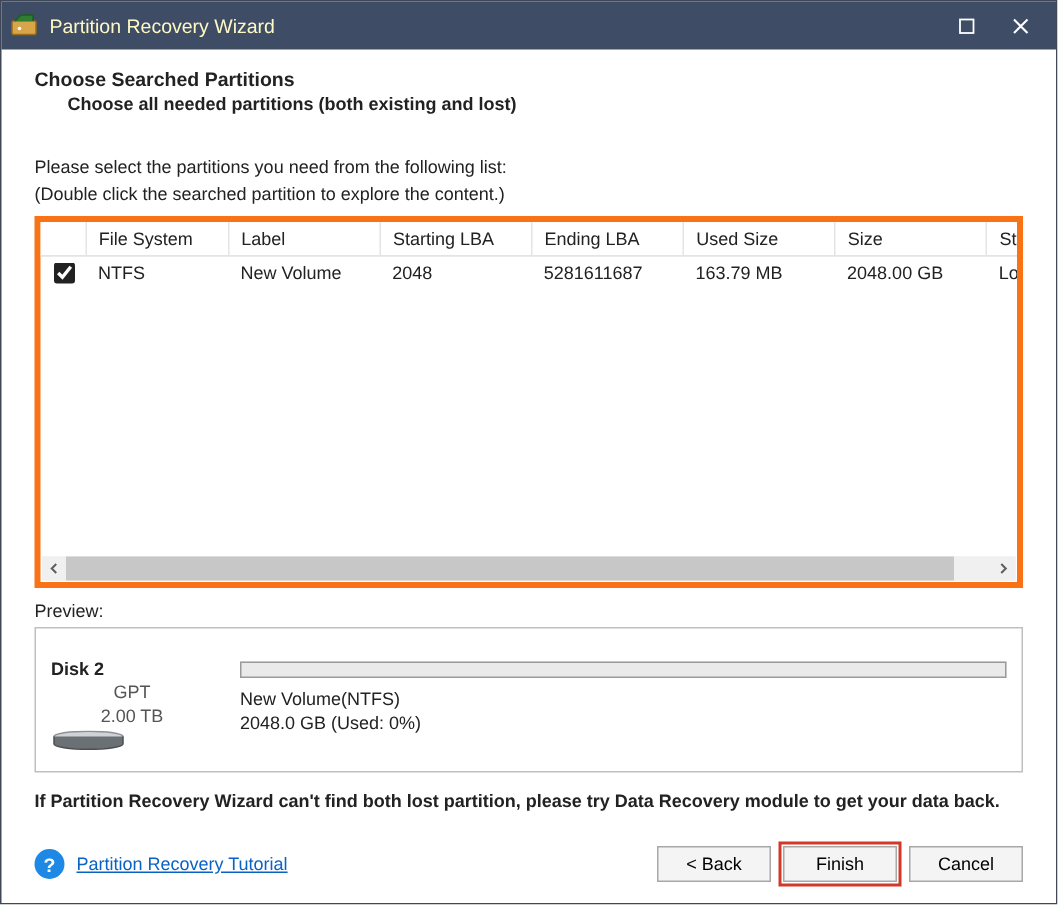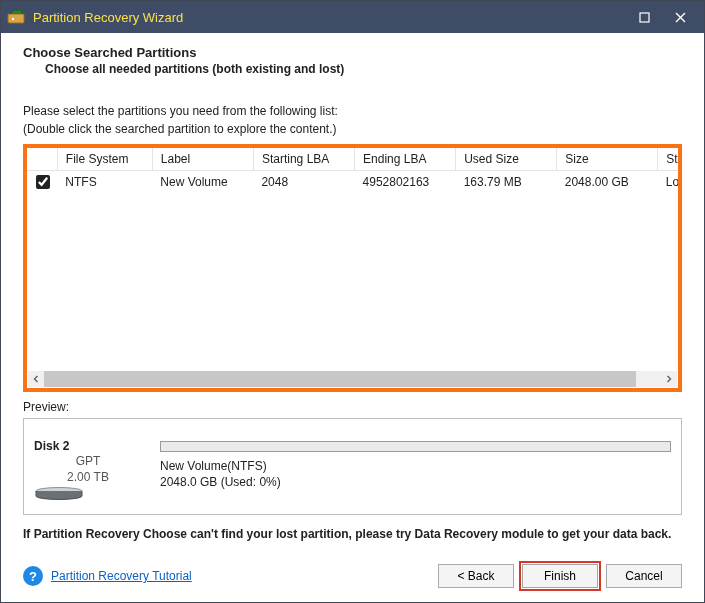--- a/index.html
+++ b/index.html
@@ -1,19 +1,19 @@
 <!DOCTYPE html>
 <html><head>
 <meta charset="utf-8">
 <style>
   * { box-sizing: border-box; font-family: "Segoe UI", Tahoma, sans-serif; }
   html, body { margin:0; padding:0; }
   body { background:#fff; }
   .window { width:705px; height:603px; border:1px solid #404858; background:#fff; display:flex; flex-direction:column; position:relative;}
-  .titlebar { height:32px; background:#3f4c66; color:#fde047; display:flex; align-items:center; padding:0 6px; font-size:13px; }
+  .titlebar { height:32px; background:#3f4c66; color:#fef9c3; display:flex; align-items:center; padding:0 6px; font-size:13px; }
   .titlebar .appicon { width:18px; height:18px; margin-right:8px; display:flex; align-items:center; justify-content:center;}
   .titlebar .spacer { flex:1; }
   .winctrl { width:36px; height:100%; display:flex; align-items:center; justify-content:center; cursor:pointer;}
   .winctrl svg { stroke:#fff; fill:none;}
   .content { flex:1; padding:10px 22px 14px 22px; display:flex; flex-direction:column; font-size:12px; color:#222;}
   .heading-row { font-weight:bold; font-size:13px; padding-top:2px;}
   .subhead { padding:2px 0 0 22px; font-size:12px;font-weight:bold;}
   .instr { margin-top:26px; line-height:1.5;}
   .tablewrap { margin-top:6px; border:4px solid #f97316; height:248px; position:relative; overflow:hidden;}
   table { width:692px; border-collapse:collapse; font-size:12px; table-layout:fixed;}
@@ -104,21 +104,21 @@
             <th>Size</th>
             <th>Statu</th>
           </tr>
         </thead>
         <tbody>
           <tr>
             <td class="checkcell"><input type="checkbox" checked="" style=""></td>
             <td>NTFS</td>
             <td>New Volume</td>
             <td>2048</td>
-            <td>4952802163</td>
+            <td>5281611687</td>
             <td>163.79 MB</td>
             <td>2048.00 GB</td>
             <td>Lost/</td>
           </tr>
         </tbody>
       </table>
       <div class="hscrollbar">
         <div class="arrow">
           <svg width="8" height="8" viewBox="0 0 8 8">
               <path d="M5.5 1 L2.5 4 L5.5 7" stroke="#606060" fill="none" stroke-width="1.4"></path>
@@ -151,21 +151,21 @@
         <div class="bar">
             <div class="fill"></div>
           </div>
         <div class="bartext">
           <div>New Volume(NTFS)</div>
           <div>2048.0 GB (Used: 0%)</div>
         </div>
       </div>
     </div>
 
-    <div class="bold-note">If Partition Recovery Choose can't find your lost partition, please try Data Recovery module to get your data back.</div>
+    <div class="bold-note">If Partition Recovery Wizard can't find both lost partition, please try Data Recovery module to get your data back.</div>
 
     <div class="footer">
       <div class="helpicon">?</div>
       <span class="tutorial-link">Partition Recovery Tutorial</span>
       <span class="spacer"></span>
       <button class="btn">&lt;  Back</button>
       <button class="btn highlight-frame">Finish</button>
       <button class="btn">Cancel</button>
     </div>
 

